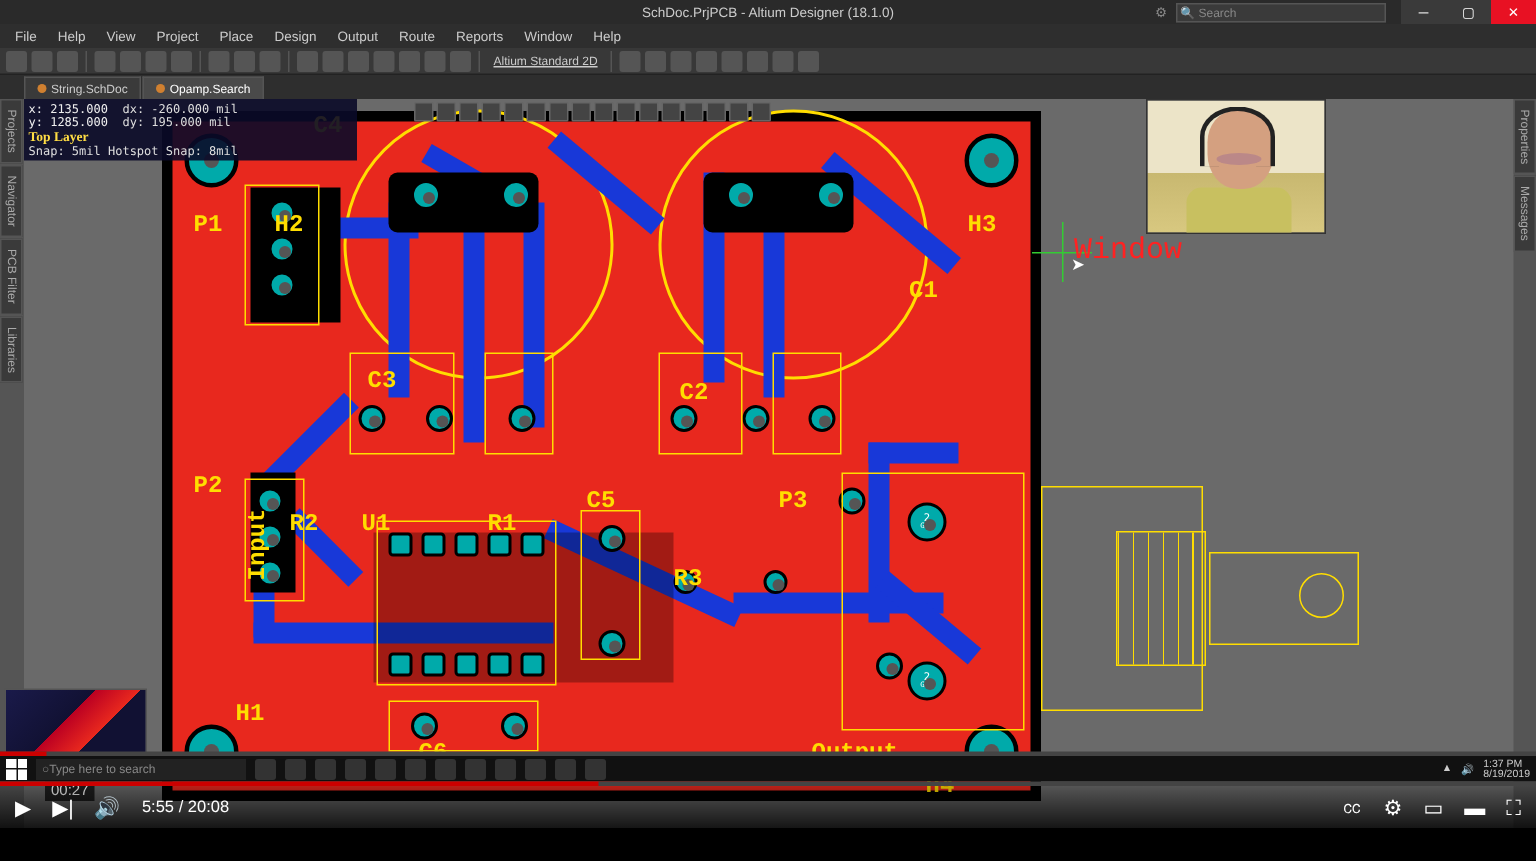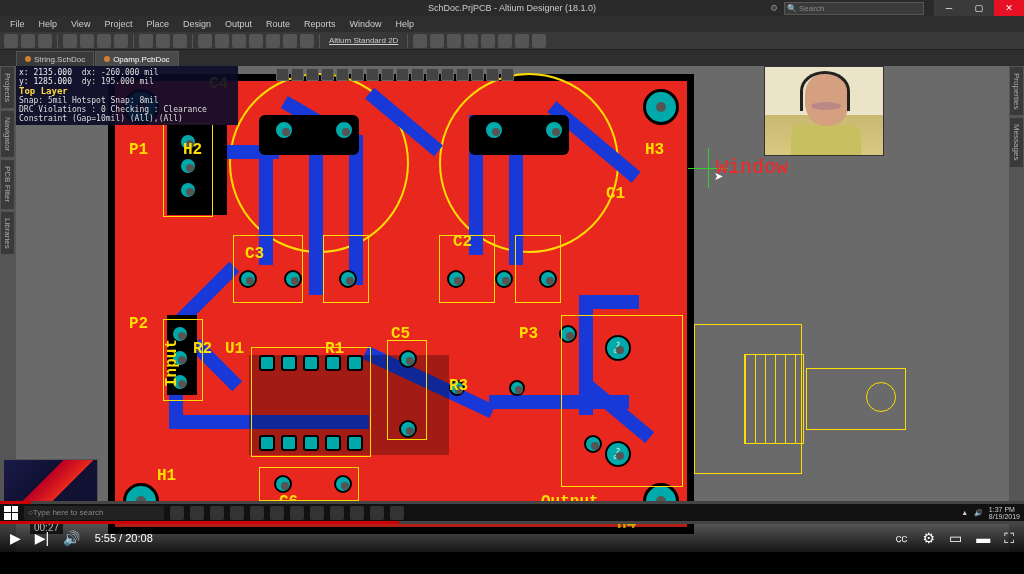--- a/index.html
+++ b/index.html
@@ -36,21 +36,21 @@
   .workspace { position: relative; height: 486px; background: #555; }
 
   
   .side-tabs-left { position: absolute; left: 0; top: 0; width: 15px; }
   .side-tab { writing-mode: vertical-rl; text-orientation: mixed; background: #3a3a3a; color: #aaa; font-size: 8px; padding: 6px 2px; margin-bottom: 1px; border: 1px solid #555; text-align: center; }
   .side-tabs-right { position: absolute; right: 0; top: 0; width: 15px; }
 
   
   .hud { position: absolute; left: 16px; top: 0; width: 222px; background: rgba(10,10,40,0.9); color: #ddd; font-size: 8px; font-family: monospace; padding: 2px 3px; z-index: 5; }
   .hud .coord-x, .hud .coord-y { color: #eee; }
-  .hud .layer { color: #ffdd44; font-weight: bold; font-size: 9px; }
+  .hud .layer { color: #ffdd44; font-weight: bold; font-size: 9px; font-family: Liberation Serif, serif; }
   .hud .drc { color: #ddd; }
 
   
   .canvas { position: absolute; left: 16px; top: 0; right: 15px; bottom: 0; background: #6a6a6a; overflow: hidden; }
   .canvas-toolbar { position: absolute; top: 2px; left: 260px; display: flex; gap: 2px; z-index: 6; }
   .canvas-toolbar .ct-icon { width: 13px; height: 13px; background: #444; border: 1px solid #666; border-radius: 1px; }
 
   
   .pcb { position: absolute; left: 92px; top: 8px; width: 586px; height: 460px; background: #000; border: 1px solid #000; }
   .pcb-substrate { position: absolute; left: 6px; top: 6px; right: 6px; bottom: 6px; background: #e8281e; }
@@ -190,21 +190,21 @@
   <span class="tb-icon"></span>
 </div>
 
 <div class="doctabs">
   <div class="doctab">
       <span class="doctab-dot"></span>
       <span>String.SchDoc</span>
     </div>
   <div class="doctab active">
       <span class="doctab-dot"></span>
-      <span>Opamp.PcbDoc</span>
+      <span>Opamp.Search</span>
     </div>
 </div>
 
 <div class="workspace">
 
   <div class="side-tabs-left">
     <div class="side-tab">Projects</div>
     <div class="side-tab">Navigator</div>
     <div class="side-tab">PCB Filter</div>
     <div class="side-tab">Libraries</div>
@@ -213,21 +213,20 @@
   <div class="side-tabs-right">
     <div class="side-tab">Properties</div>
     <div class="side-tab">Messages</div>
   </div>
 
   <div class="hud">
     <div><span class="coord-x">x: 2135.000</span>&nbsp;&nbsp;<span>dx: -260.000  mil</span></div>
     <div><span class="coord-y">y: 1285.000</span>&nbsp;&nbsp;<span>dy:  195.000  mil</span></div>
     <div class="layer">Top Layer</div>
     <div>Snap: 5mil Hotspot Snap: 8mil</div>
-    <div class="drc">DRC Violations : 0 Checking : Clearance Constraint (Gap=10mil) (All),(All)</div>
   </div>
 
   <div class="canvas">
     <div class="canvas-toolbar">
       <span class="ct-icon"></span>
       <span class="ct-icon"></span>
       <span class="ct-icon"></span>
       <span class="ct-icon"></span>
       <span class="ct-icon"></span>
       <span class="ct-icon"></span>
@@ -388,26 +387,26 @@
       <div class="courtyard" style="left:142px;top:272px;width:120px;height:110px;"></div>
       <div class="courtyard" style="left:278px;top:265px;width:40px;height:100px;"></div>
       <div class="courtyard" style="left:150px;top:392px;width:100px;height:34px;"></div>
       <div class="courtyard" style="left:452px;top:240px;width:122px;height:172px;"></div>
 
       <div class="des" style="left:20px; top:66px;">P1</div>
       <div class="des" style="left:74px; top:66px;">H2</div>
       <div class="des" style="left:100px; top:0px;">C4</div>
       <div class="des" style="left:536px; top:66px;">H3</div>
       <div class="des" style="left:456px; top:110px;margin-left:41px;">C1</div>
-      <div class="des" style="left:344px; top:158px;">C2</div>
+      <div class="des" style="left:344px; top:178px;">C2</div>
       <div class="des" style="left:136px; top:170px;">C3</div>
       <div class="des" style="left:20px; top:240px;">P2</div>
       <div class="des input-text" style="left:54px; top:264px;">Input</div>
       <div class="des" style="left:84px;  top:265px;">R2</div>
-      <div class="des" style="left:116px; top:265px;">U1</div>
+      <div class="des" style="left:132px; top:265px;">U1</div>
       <div class="des" style="left:216px; top:265px;">R1</div>
       <div class="des" style="left:282px; top:250px;">C5</div>
       <div class="des" style="left:340px; top:302px;">R3</div>
       <div class="des" style="left:410px; top:250px;">P3</div>
       <div class="des" style="left:48px;  top:392px;">H1</div>
       <div class="des" style="left:170px; top:418px;">C6</div>
       <div class="des" style="left:432px; top:418px;">Output</div>
       <div class="des" style="left:508px; top:440px;">H4</div>
     </div>
 

